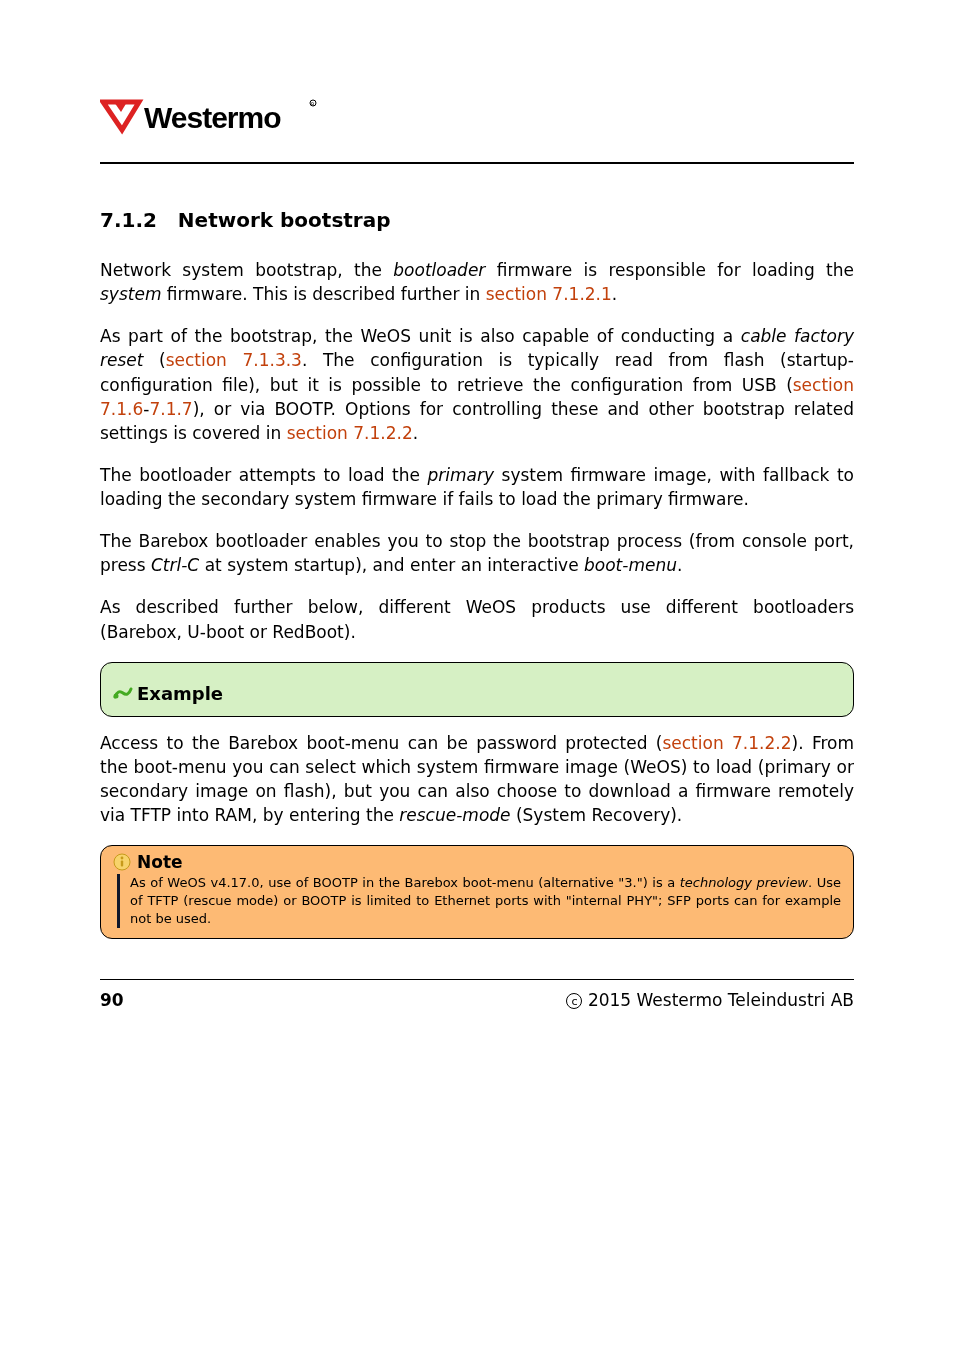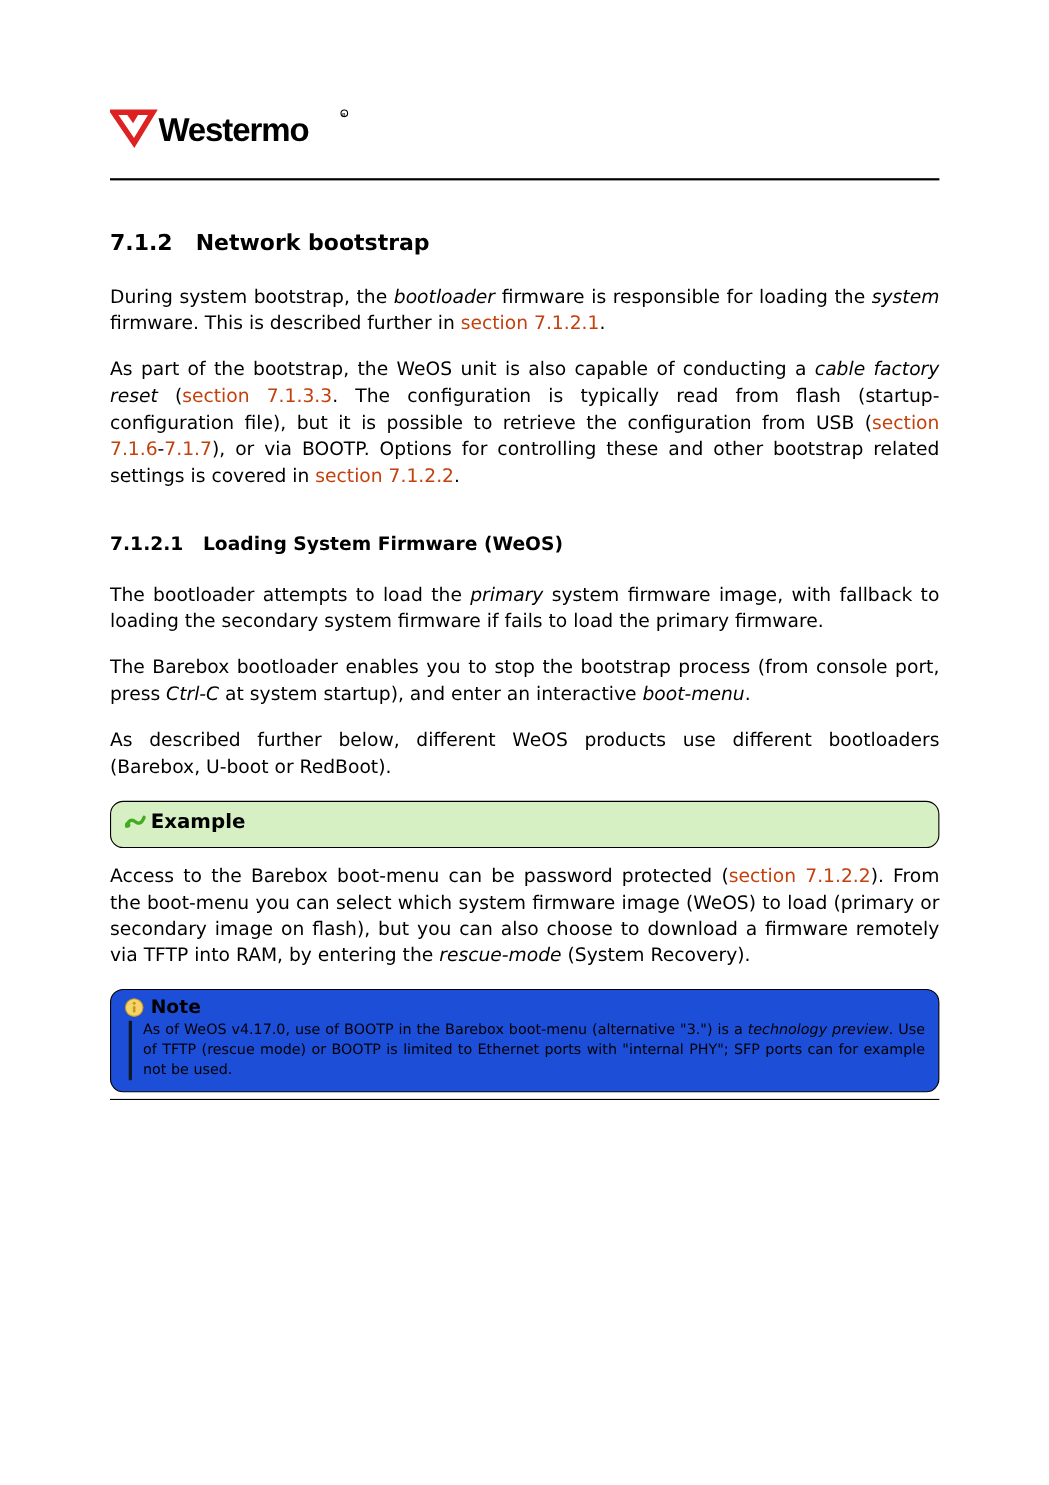--- a/index.html
+++ b/index.html
@@ -13,26 +13,26 @@
 
   .hr1 { border: none; border-top: 2px solid #000; margin: 10px 0 0 0; }
 
   .h2 { font-size: 20px; font-weight: bold; margin: 44px 0 26px 0; }
   .h3 { font-size: 17px; font-weight: bold; margin: 40px 0 24px 0; }
 
   p.body { font-size: 17px; line-height: 1.42; text-align: justify; margin: 0 0 18px 0; }
   .italic { font-style: italic; }
   a.xref { color: #c2410c; text-decoration: none; }
 
-  .example-box { border: 1.5px solid #000; border-radius: 12px; background: #d6f0c4; padding: 8px 12px 10px 12px; margin: 6px 0 14px 0; overflow: hidden; }
+  .example-box { border: 1.5px solid #000; border-radius: 12px; background: #d6f0c4; padding: 20px 12px 10px 12px; margin: 6px 0 14px 0; overflow: hidden; }
   .example-title { display: flex; align-items: center; gap: 4px; font-size: 18px; font-weight: bold; margin-bottom: 2px; }
   .example-icon { width: 20px; height: 20px; flex: none; }
   pre.code { font-family: "DejaVu Sans Mono", Menlo, monospace; font-size: 13px; color: #0b3aa7; line-height: 1.28; white-space: pre; }
 
-  .note-box { border: 1.5px solid #000; border-radius: 12px; background: #1d4ed8; padding: 6px 12px 10px 12px; margin: 6px 0 14px 0; }
+  .note-box { border: 1.5px solid #000; border-radius: 12px; background: #fdba74; padding: 6px 12px 10px 12px; margin: 6px 0 14px 0; }
   .note-title { display: flex; align-items: center; gap: 6px; font-size: 17px; font-weight: bold; margin-bottom: 2px; }
   .note-icon { width: 18px; height: 18px; flex: none; }
   .note-body { border-left: 3px solid #0f172a; padding-left: 10px; margin-left: 4px; font-size: 13px; line-height: 1.38; text-align: justify; }
 
   .footer { position: absolute; left: 100px; right: 100px; bottom: 60px; }
   .hr2 { border: none; border-top: 1.5px solid #000; margin-bottom: 10px; }
   .footer-row { display: flex; justify-content: space-between; font-size: 17px; }
   .pagenum { font-weight: bold; }
   .copyright-c { display: inline-block; border: 1px solid #000; border-radius: 50%; width: 16px; height: 16px; font-size: 11px; line-height: 15px; text-align: center; vertical-align: 1px; }
 </style>
@@ -52,30 +52,27 @@
       </svg>
     </div>
   </div>
   <hr class="hr1">
 
   <div class="h2">
     <span>7.1.2</span>&nbsp;&nbsp;&nbsp;<span>Network bootstrap</span>
   </div>
 
   <p class="body">
-    <span>During system bootstrap, the </span><span class="italic">bootloader</span><span> firmware is responsible for loading the </span><span class="italic">system</span><span> firmware. This is described further in </span><a class="xref" href="#">section 7.1.2.1</a><span>.</span>
+    <span>Network system bootstrap, the </span><span class="italic">bootloader</span><span> firmware is responsible for loading the </span><span class="italic">system</span><span> firmware. This is described further in </span><a class="xref" href="#">section 7.1.2.1</a><span>.</span>
   </p>
 
   <p class="body">
     <span>As part of the bootstrap, the WeOS unit is also capable of conducting a </span><span class="italic">cable factory reset</span><span> (</span><a class="xref" href="#">section 7.1.3.3</a><span>. The configuration is typically read from flash (startup-configuration file), but it is possible to retrieve the configuration from USB (</span><a class="xref" href="#">section 7.1.6</a><span>-</span><a class="xref" href="#">7.1.7</a><span>), or via BOOTP. Options for controlling these and other bootstrap related settings is covered in </span><a class="xref" href="#">section 7.1.2.2</a><span>.</span>
   </p>
 
-  <div class="h3">
-    <span>7.1.2.1</span>&nbsp;&nbsp;&nbsp;<span>Loading System Firmware (WeOS)</span>
-  </div>
 
   <p class="body">
     <span>The bootloader attempts to load the </span><span class="italic">primary</span><span> system firmware image, with fallback to loading the secondary system firmware if fails to load the primary firmware.</span>
   </p>
 
   <p class="body">
     <span>The Barebox bootloader enables you to stop the bootstrap process (from console port, press </span><span class="italic">Ctrl-C</span><span> at system startup), and enter an interactive </span><span class="italic">boot-menu</span><span>.</span>
   </p>
 
   <p class="body">As described further below, different WeOS products use different bootloaders (Barebox, U-boot or RedBoot).</p>
@@ -103,15 +100,19 @@
       </svg>
       <span>Note</span>
     </div>
     <div class="note-body">
       <span>As of WeOS v4.17.0, use of BOOTP in the Barebox boot-menu (alternative "3.")  is a </span><span class="italic">technology preview</span><span>.  Use of TFTP (rescue mode) or BOOTP is limited to Ethernet ports with "internal PHY"; SFP ports can for example not be used.</span>
     </div>
   </div>
 
   <div class="footer">
     <hr class="hr2">
+    <div class="footer-row">
+      <span class="pagenum">90</span>
+      <span><span class="copyright-c">c</span> <span>2015 Westermo Teleindustri AB</span></span>
+    </div>
   </div>
 
 </div>
 
 </body></html>

